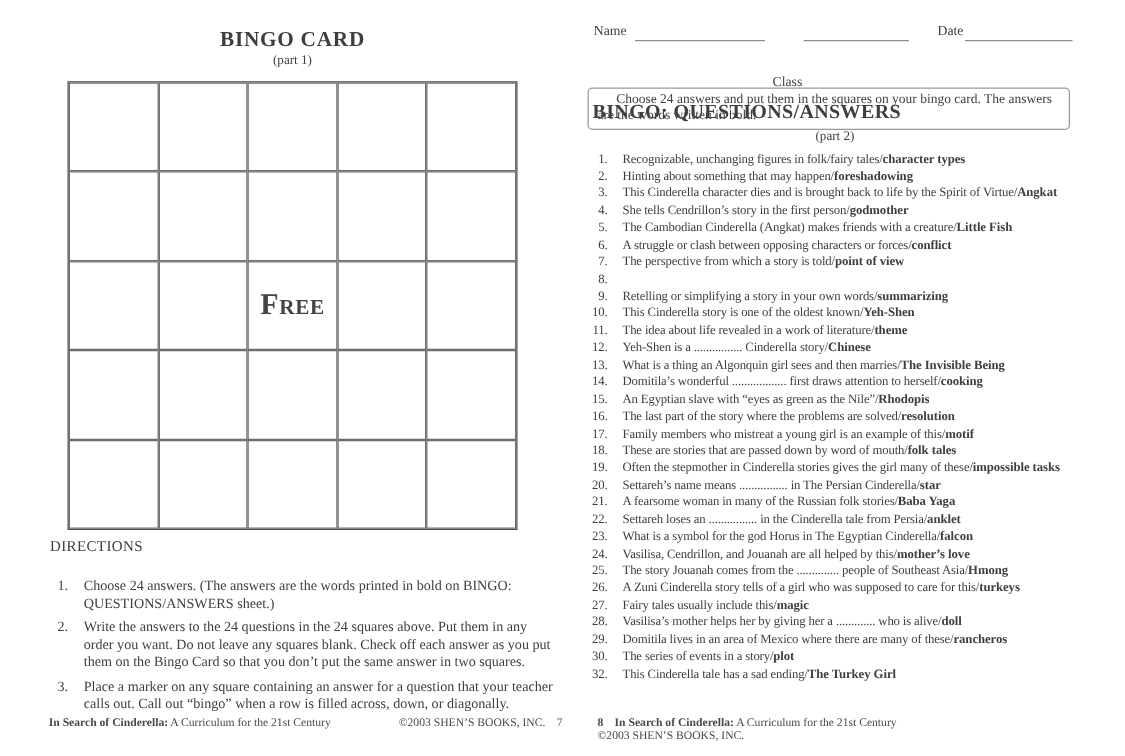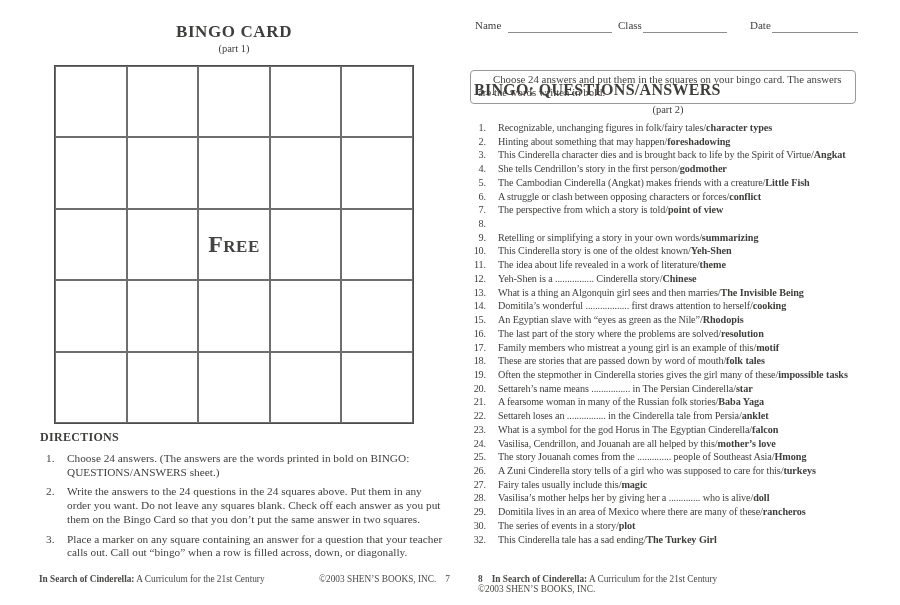--- a/index.html
+++ b/index.html
@@ -19,36 +19,36 @@
   .bingo-grid{
     position:absolute;left:24px;top:65px;width:360px;height:359px;
     display:grid;grid-template-columns:repeat(5,1fr);grid-template-rows:repeat(5,1fr);
     border:1.6px solid #4c4c4c;box-sizing:border-box;
   }
   .bingo-cell{border:.6px solid #6e6e6e;display:flex;align-items:center;justify-content:center;}
   .free-label{
     font-variant:small-caps;font-weight:bold;font-size:24px;letter-spacing:.5px;color:#454442;
   }
   .directions{position:absolute;left:10px;top:430px;width:408px;}
-  .directions-heading{font-size:12px;font-weight:bold;letter-spacing:.3px;margin-bottom:7px;}
+  .directions-heading{font-size:12px;font-weight:normal;letter-spacing:.3px;margin-bottom:18px;}
   .dir-item{display:flex;margin-bottom:5.5px;font-size:11.3px;line-height:13.9px;}
   .dir-num{flex:0 0 27px;box-sizing:border-box;padding-left:6px;}
   .dir-text{flex:1;}
   .footer{position:absolute;top:574px;font-size:9.3px;display:flex;justify-content:space-between;color:#4a4947;}
   #left-page .footer{left:9px;width:411px;font-family:Liberation Serif, serif;}
   #right-page .footer{left:18px;width:394px;flex-direction:column;}
   .footer b{font-weight:bold;}
   .page-num-left{margin-left:9px;}
   .page-num-right{margin-right:9px;font-weight:bold;}
 
   
   .nc-label{position:absolute;top:19px;font-size:11px;}
   .nc-line{position:absolute;top:19px;height:13px;border-bottom:1px solid #8d8c8a;}
   #name-label{left:15px;} #name-line{left:48px;width:104px;}
-  #class-label{left:158px;} #class-line{left:183px;width:84px;}
+  #class-label{left:158px;margin-top:41px;} #class-line{left:183px;width:84px;}
   #date-label{left:290px;} #date-line{left:312px;width:86px;}
   .rp-title{position:absolute;top:41px;left:0;width:402px;padding-left:14px;box-sizing:border-box;
     text-align:left;font-size:16px;font-weight:bold;letter-spacing:.3px;margin-top:40px;}
   .instruction-box{
     position:absolute;top:70px;left:10px;width:386px;box-sizing:border-box;
     border:1px solid #9a9998;border-radius:4px;padding:2px 8px 3px 7px;
     font-size:10.8px;line-height:13.4px;text-indent:15px;color:#434240;
   }
   .rp-subtitle{position:absolute;top:104px;left:0;width:402px;padding-left:14px;box-sizing:border-box;
     text-align:center;font-size:10.5px;}

